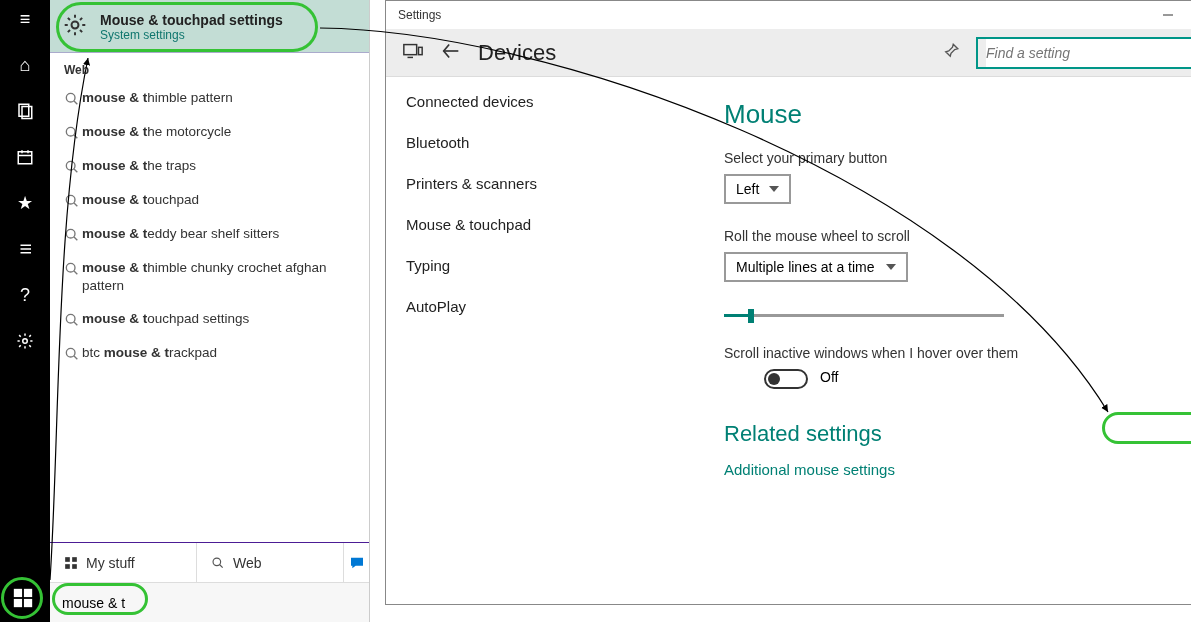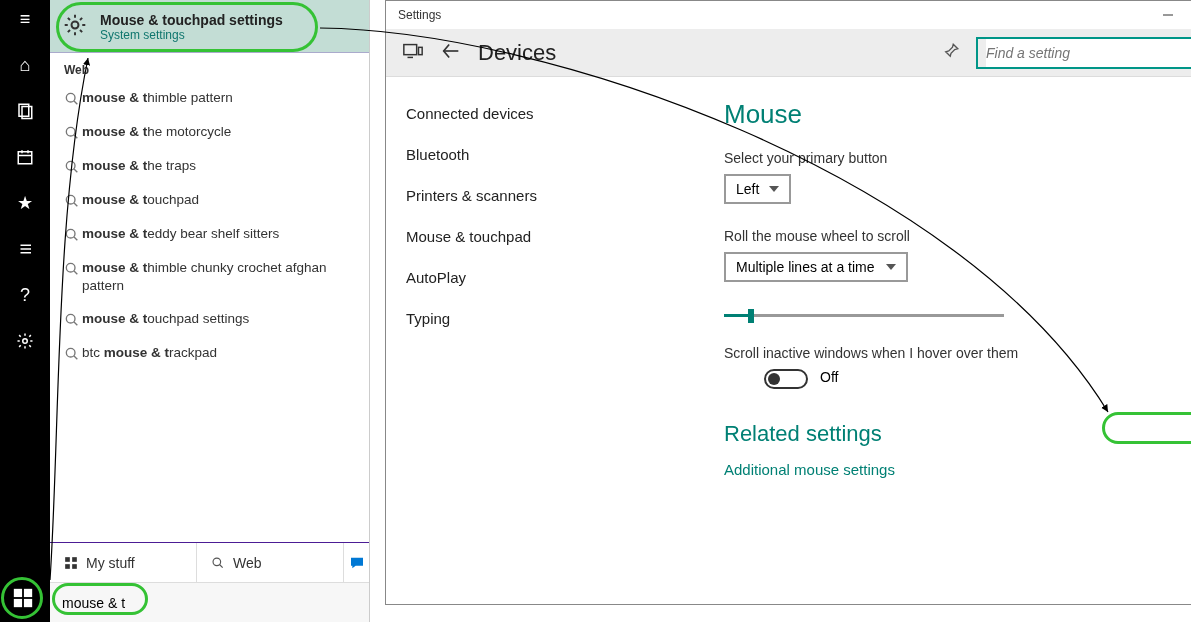--- a/index.html
+++ b/index.html
@@ -33,21 +33,21 @@
 .win-controls { display: flex; }
 .win-btn { width: 44px; height: 28px; display: flex; align-items: center; justify-content: center; cursor: pointer; font-size: 12px; }
 .header { height: 48px; background: #ededed; border-bottom: 1px solid #dcdcdc; display: flex; align-items: center; padding: 0 16px; gap: 16px; }
 .header-title { font-size: 22px; font-weight: 400; color: #222; flex: 1; }
 .header-pin { color: #555; cursor:pointer; }
 .header-search { width: 290px; height: 32px; border: 2px solid #009688; display: flex; padding: 0 8px; gap: 8px; }
 .header-search input { flex: 1; border: none; outline: none; font-size: 14px; font-style: italic; color: #888; }
 .header-search .magnify { color: #008074; }
 
 .body { flex: 1; display: flex; }
-.side-nav { width: 310px; padding: 16px 8px; }
+.side-nav { width: 310px; padding: 4px 8px; }
 .side-item { padding: 12px 12px; font-size: 15px; color: #222; cursor: pointer; }
 .content { flex: 1; padding: 22px 28px; overflow-y: auto; }
 .content h1 { color: #008074; font-weight: 400; font-size: 26px; margin-bottom: 20px; }
 .content h2 { color: #008074; font-weight: 400; font-size: 22px; margin: 32px 0 14px; }
 .label { font-size: 14px; color: #333; margin-bottom: 8px; }
 .select-box { border: 2px solid #999; padding: 5px 10px; font-size: 14px; display: inline-flex; align-items: center; gap: 10px; cursor: pointer; background: #fff; margin-bottom: 24px; }
 .select-box.wide { min-width: 184px; justify-content: space-between; }
 .slider-track { width: 280px; height: 3px; background: #999; position: relative; margin-top: 8px; margin-bottom: 28px; }
 .slider-fill { position: absolute; left: 0; top: 0; height: 3px; width: 26px; background: #008074; }
 .slider-thumb { position: absolute; left: 24px; top: -5px; width: 6px; height: 14px; background: #008074; }
@@ -246,22 +246,22 @@
             <line x1="20" y1="20" x2="15" y2="15"></line>
           </svg></span>
     </div>
   </div>
   <div class="body">
     <div class="side-nav" id="side-nav">
         <div class="side-item">Connected devices</div>
         <div class="side-item">Bluetooth</div>
         <div class="side-item">Printers &amp; scanners</div>
         <div class="side-item">Mouse &amp; touchpad</div>
+        <div class="side-item">Typing</div>
         <div class="side-item">AutoPlay</div>
-        <div class="side-item">Typing</div>
       </div>
     <div class="content">
       <h1>Mouse</h1>
 
       <div class="label">Select your primary button</div>
       <div class="select-box">
         <span>Left</span>
         <span class="caret-down"></span>
       </div>
 

